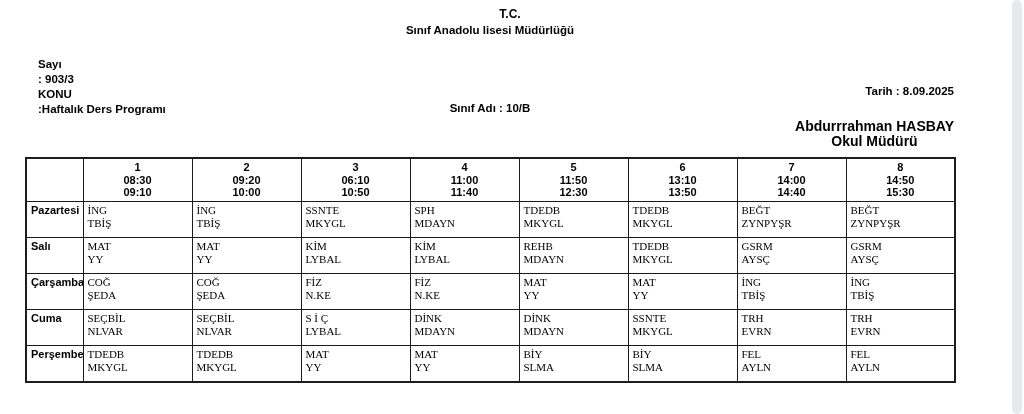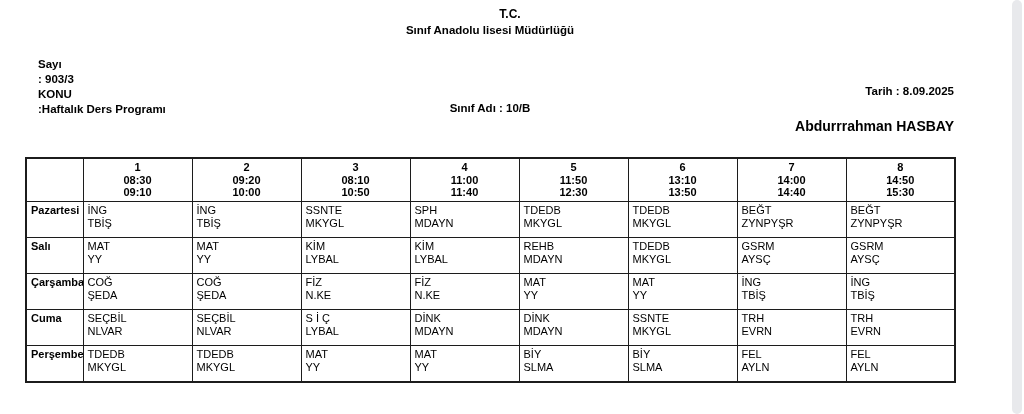--- a/index.html
+++ b/index.html
@@ -30,21 +30,21 @@
     padding:2px 3px 2px 4px;
     vertical-align:top;
     overflow:hidden;
   }
   table.schedule thead th{
     height:38px;text-align:center;vertical-align:middle;
     font-weight:bold;line-height:12.5px;padding:2px 0;
   }
   table.schedule tbody tr{height:36px;}
   th.day{width:57px;text-align:left;font-weight:bold;vertical-align:top;}
-  td.lesson{width:109px;font-weight:normal;line-height:13px;}
+  td.lesson{width:109px;font-weight:normal;line-height:13px;font-family:Liberation Serif, serif;}
   .subj,.teach{display:block;}
   .scrollbar-track{
     position:absolute;top:0;right:2px;width:10px;height:414px;
     background:#e8e9ec;border-radius:5px;
   }
 </style>
 </head>
 <body>
 
 <div class="center-head">
@@ -61,20 +61,21 @@
     <span class="meta-label">KONU</span>
     <span>:Haftalık Ders Programı</span>
   </div>
 </div>
 
 <div class="tarih">Tarih : 8.09.2025</div>
 <div class="sinif">Sınıf Adı : 10/B</div>
 
 <div class="signature">
   <div>Abdurrrahman HASBAY</div>
+  <div>Okul Müdürü</div>
 </div>
 
 <table class="schedule">
   <colgroup>
     <col style="width:57px">
     <col style="width:109px">
       <col style="width:109px">
       <col style="width:109px">
       <col style="width:109px">
     <col style="width:109px">
@@ -90,21 +91,21 @@
         <div>08:30</div>
         <div>09:10</div>
       </th>
       <th>
         <div>2</div>
         <div>09:20</div>
         <div>10:00</div>
       </th>
       <th>
         <div>3</div>
-        <div>08:10</div>
+        <div>06:10</div>
         <div>10:50</div>
       </th>
       <th>
         <div>4</div>
         <div>11:00</div>
         <div>11:40</div>
       </th>
       <th>
         <div>5</div>
         <div>11:50</div>

